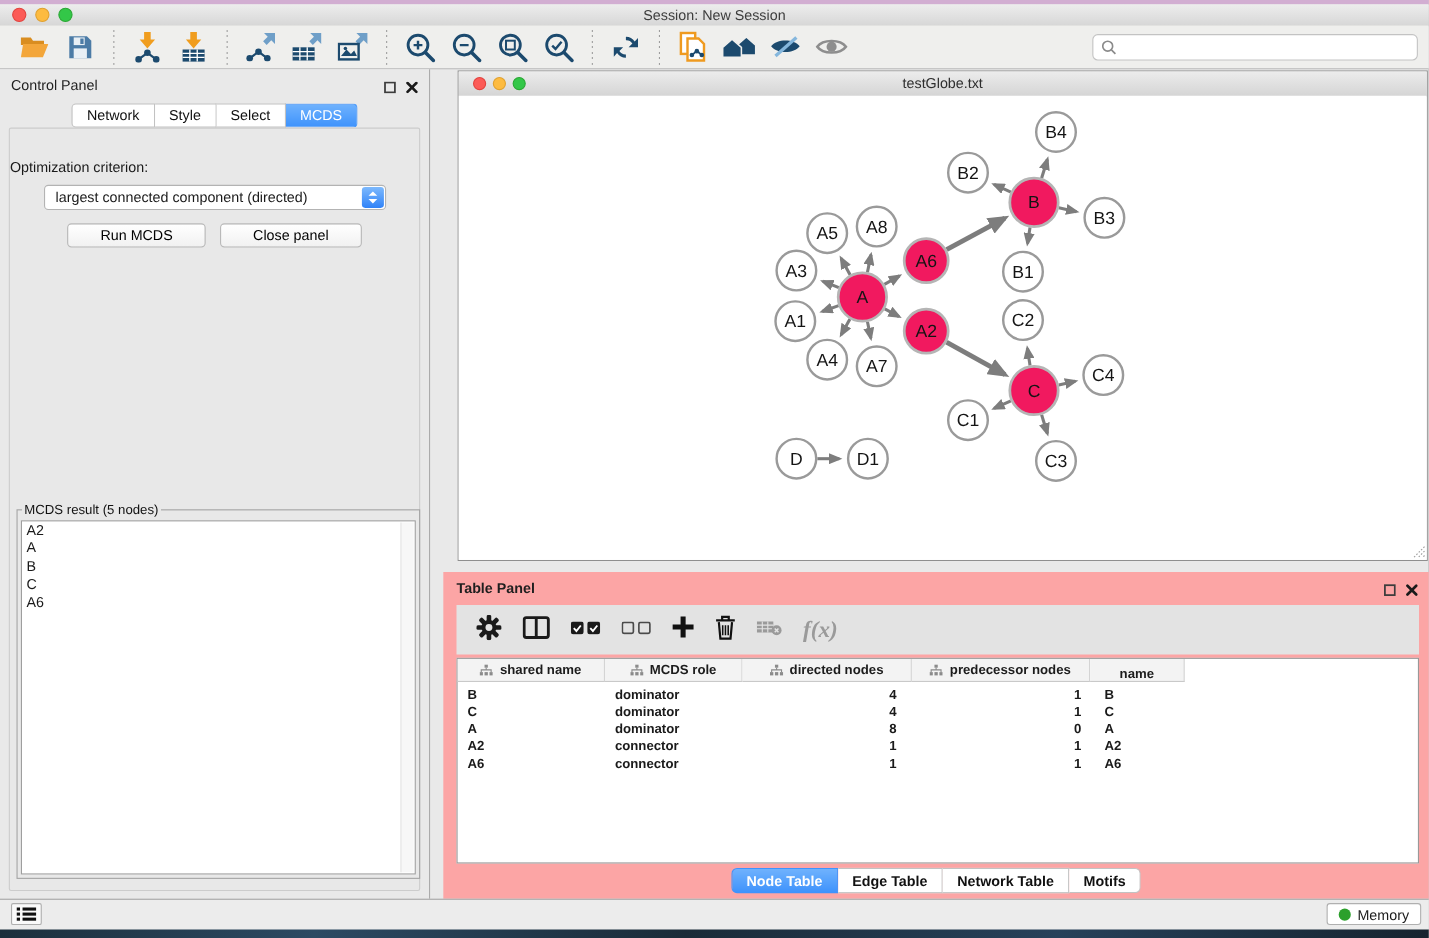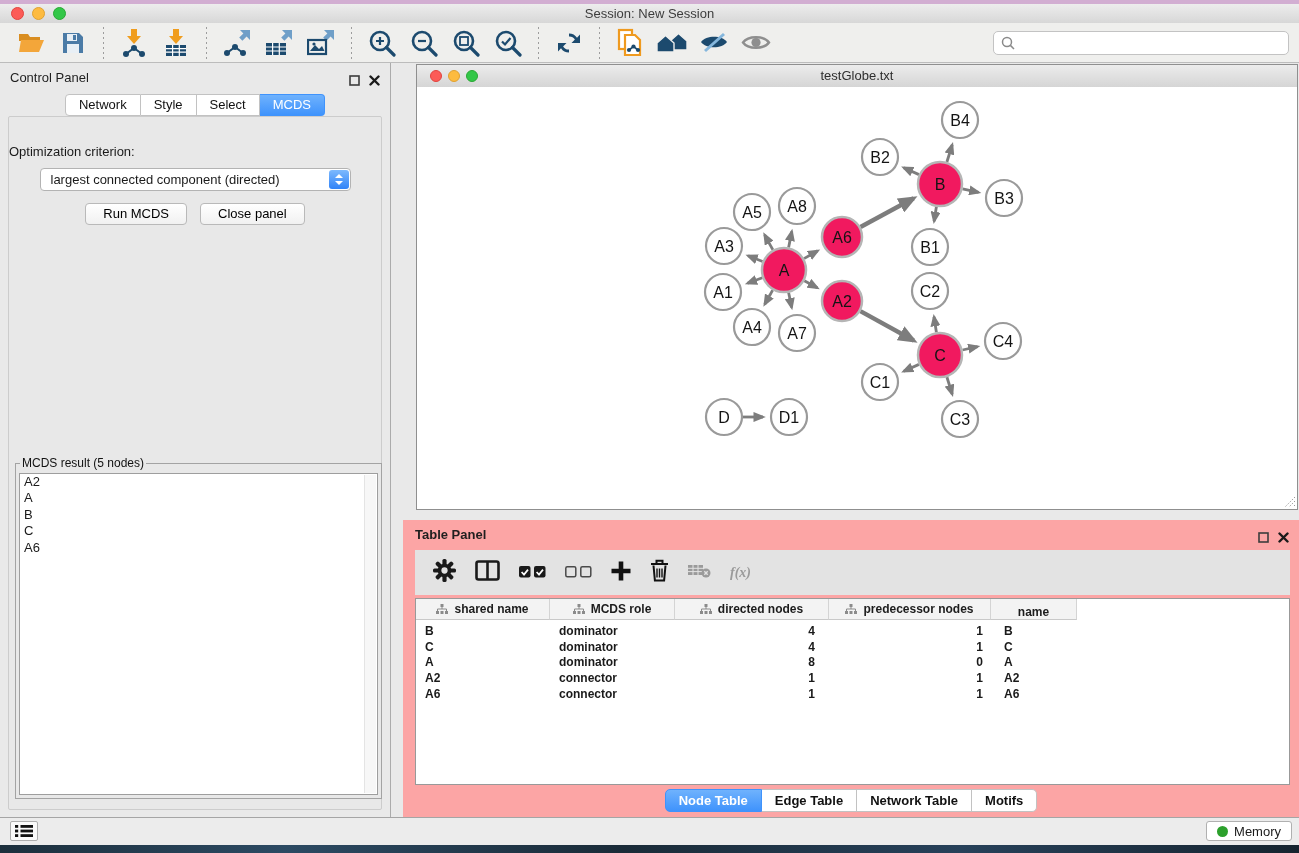--- a/index.html
+++ b/index.html
@@ -39,21 +39,21 @@
               border:1px solid #cccccc;border-radius:2px;}
   .opt-label{margin-top:27px;font-size:13px;}
   .criterion{margin:9px auto 0;width:311px;height:23px;background:#fff;border:1px solid #b3b3b3;border-radius:4px;
              position:relative;font-size:13px;line-height:22px;padding-left:10px;box-sizing:border-box;}
   .stepper{position:absolute;right:1px;top:1px;width:20px;height:19px;border-radius:3px;
            background:linear-gradient(#7db9fd,#3083f8);display:flex;flex-direction:column;
            align-items:center;justify-content:center;gap:3px;}
   .chev-up{width:0;height:0;border-left:4px solid transparent;border-right:4px solid transparent;border-bottom:4px solid #fff;}
   .chev-dn{width:0;height:0;border-left:4px solid transparent;border-right:4px solid transparent;border-top:4px solid #fff;}
   .cp-buttons{display:flex;justify-content:center;gap:13px;margin-top:12px;}
-  .cp-btn{height:22px;padding:0 17px;background:linear-gradient(#ffffff,#f1f1f1);border:1px solid #b9b9b9;
+  .cp-btn{height:22px;padding:0 29px;background:linear-gradient(#ffffff,#f1f1f1);border:1px solid #b9b9b9;
           border-radius:4px;font-size:13px;line-height:20px;}
   .mcds-fieldset{position:absolute;left:6px;top:339px;width:367px;bottom:10px;margin:0;padding:3px;
                  border:1px solid #a3a3a3;box-sizing:border-box;font-size:12px;}
   .mcds-fieldset legend{padding:0 2px;margin-left:1px;font-size:12px;color:#111;}
   .result-list{position:relative;height:100%;background:#fff;border:1px solid #9e9e9e;box-sizing:border-box;overflow:hidden;}
   .result-item{font-size:13px;line-height:16.4px;padding-left:4px;}
   .scroll-track{position:absolute;top:1px;right:1px;width:11px;bottom:1px;background:#f7f7f7;border-left:1px solid #e4e4e4;}
   
   .net-window{position:absolute;left:416px;top:64px;right:1px;height:446px;background:#fff;
               border:1px solid #8f8f8f;box-sizing:border-box;}
@@ -61,21 +61,21 @@
   .net-titlebar .lights{left:13px;top:5px;gap:6px;}
   .net-titlebar .light{width:12px;height:12px;}
   .net-titlebar .t-text{text-align:center;font-size:13px;line-height:22px;color:#2e2e2e;}
   .net-canvas{position:absolute;left:0;right:0;top:22px;bottom:0;background:#fff;}
   .node-label{font-family:"Liberation Sans",sans-serif;font-size:16px;fill:#141414;}
   .grip{position:absolute;right:1px;bottom:1px;}
   
   .table-panel{position:absolute;left:403px;right:0;top:520px;bottom:35px;background:#fca5a5;font-weight:bold;}
   .tp-toolbar{position:absolute;left:12px;right:9px;top:30px;height:45px;background:#e3e3e3;
               display:flex;align-items:center;padding-left:18px;gap:19px;box-sizing:border-box;}
-  .fx{font-family:"Liberation Serif",serif;font-style:italic;font-size:14px;color:#9a9a9a;}
+  .fx{font-family:"Liberation Serif",serif;font-style:italic;font-size:21px;color:#9a9a9a;}
   .data-table{position:absolute;left:12px;right:9px;top:78px;bottom:33px;background:#fff;
               border:1px solid #999;box-sizing:border-box;overflow:hidden;}
   .thead{display:flex;height:21px;font-size:12px;}
   .th{display:flex;align-items:center;justify-content:center;gap:6px;background:#f3f3f3;
       border-right:1px solid #d4d4d4;border-bottom:1px solid #c9c9c9;box-sizing:border-box;color:#1c1c1c;}
   .c0{width:134px;} .c1{width:125px;} .c2{width:154px;} .c3{width:162px;} .c4{width:86px;align-items:flex-end;}
   .tbody{padding-top:3px;}
   .tr{display:flex;height:15.8px;font-size:12px;align-items:center;}
   .td{box-sizing:border-box;}
   .td.c0,.td.c1{padding-left:9px;text-align:left;}

